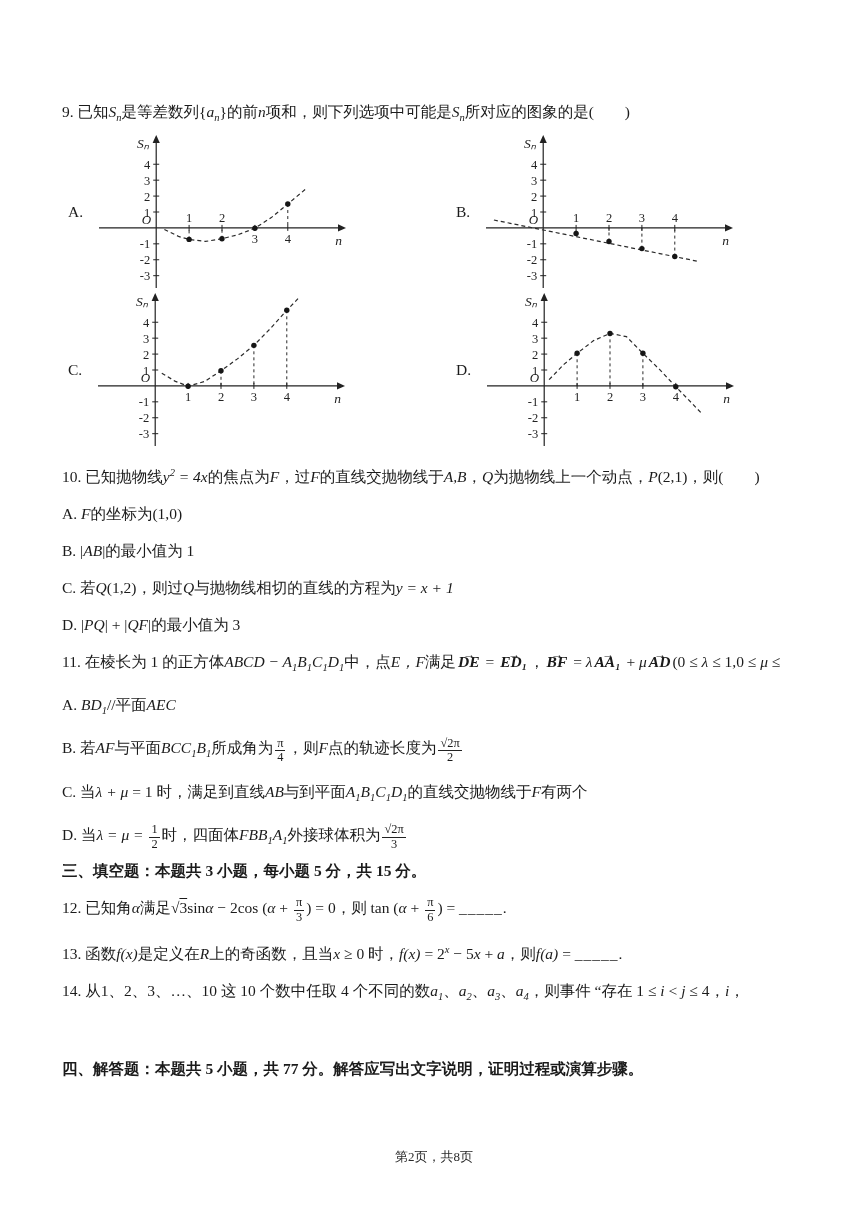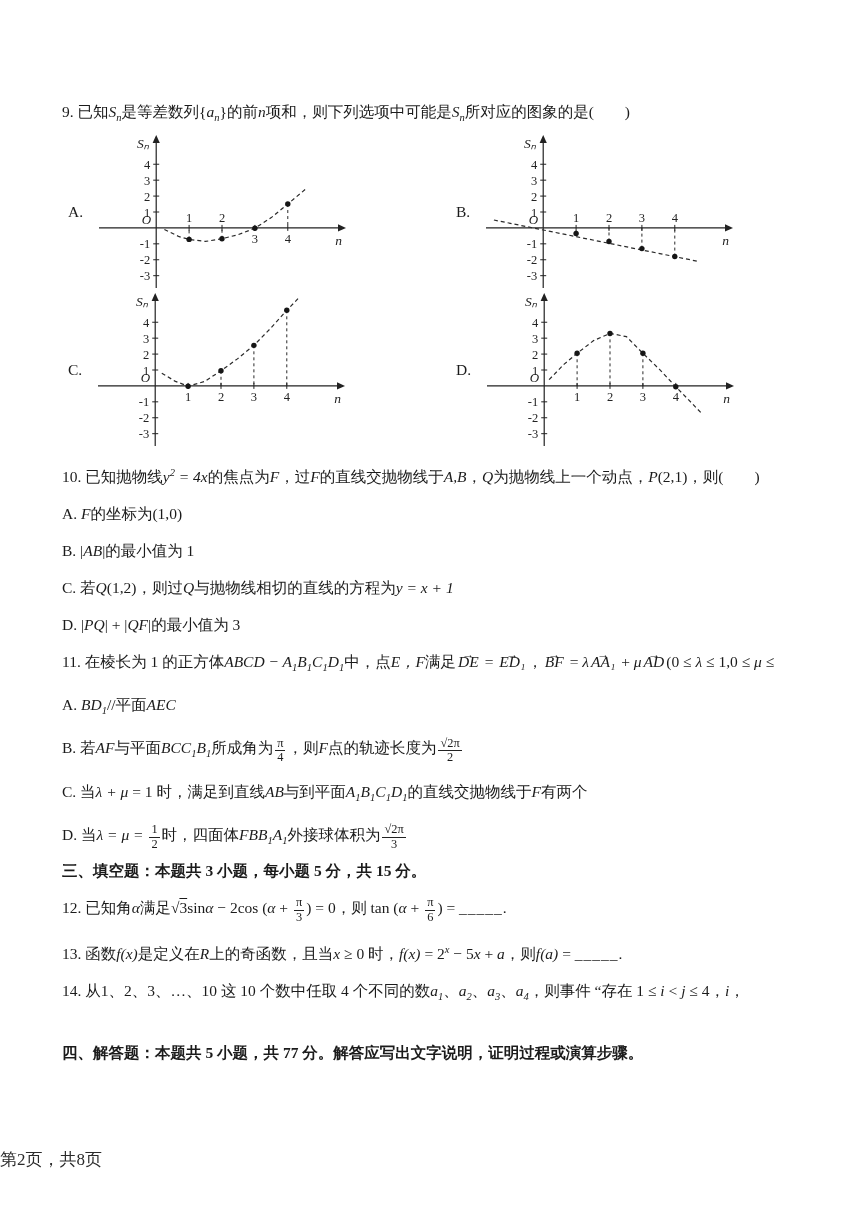--- a/index.html
+++ b/index.html
@@ -10,33 +10,33 @@
   .page{padding:100px 46px 0 62px;}
   .line{line-height:24px;margin:13px 0 0 0;}
   .line:first-child{margin-top:0;}
   .seg-i,.mi{font-style:italic;}
   .bold{font-weight:bold;}
   sub{font-size:0.68em;font-style:italic;}
   sup{font-size:0.68em;font-style:italic;}
   .frac{display:inline-block;text-align:center;vertical-align:-0.65em;font-size:0.8em;line-height:1.12;margin:0 2px;}
   .frac .num{display:block;padding:0 2px;}
   .frac .den{display:block;border-top:1px solid #222;padding:0 2px;}
-  .vec{font-style:italic;position:relative;display:inline-block;margin:0 2px;}
+  .vec{font-style:italic;position:relative;display:inline-block;margin:0 2px;font-weight:bold;}
   .vec::before{content:"→";position:absolute;top:-0.8em;left:50%;transform:translateX(-50%) scaleX(1.3);font-size:0.6em;font-style:normal;}
   .sq{text-decoration:overline;}
   .blank{letter-spacing:1px;}
   .graphs{display:grid;grid-template-columns:388px 1fr;row-gap:2px;margin:4px 0 0 6px;}
   .gcell{display:flex;align-items:center;gap:14px;}
   .glabel{font-size:15.5px;}
   svg text.tk{font-family:"Liberation Serif",serif;font-size:12.5px;fill:#222;}
   svg text.axl{font-family:"Liberation Serif",serif;font-style:italic;font-size:13.5px;fill:#222;}
   svg text.olb{font-family:"Liberation Serif",serif;font-style:italic;font-size:13px;fill:#222;}
   .sec-title{margin-top:6px;}
-  .sec4{margin-top:32px;}
-  .footer{position:absolute;left:0;right:0;top:1148px;text-align:left;font-size:17px;color:#2a2a2a;}
+  .sec4{margin-top:48px;}
+  .footer{position:absolute;left:0;right:0;top:1148px;text-align:center;font-size:13px;color:#2a2a2a;}
 </style>
 </head>
 <body>
 
 <div class="page">
 
   <p class="line"><span class="t">9. 已知</span><span class="mi">S</span><sub>n</sub><span class="t">是等差数列{</span><span class="mi">a</span><sub>n</sub><span class="t">}的前</span><span class="mi">n</span><span class="t">项和，则下列选项中可能是</span><span class="mi">S</span><sub>n</sub><span class="t">所对应的图象的是(　　)</span></p>
 
   <div class="graphs">
     <div class="gcell">

